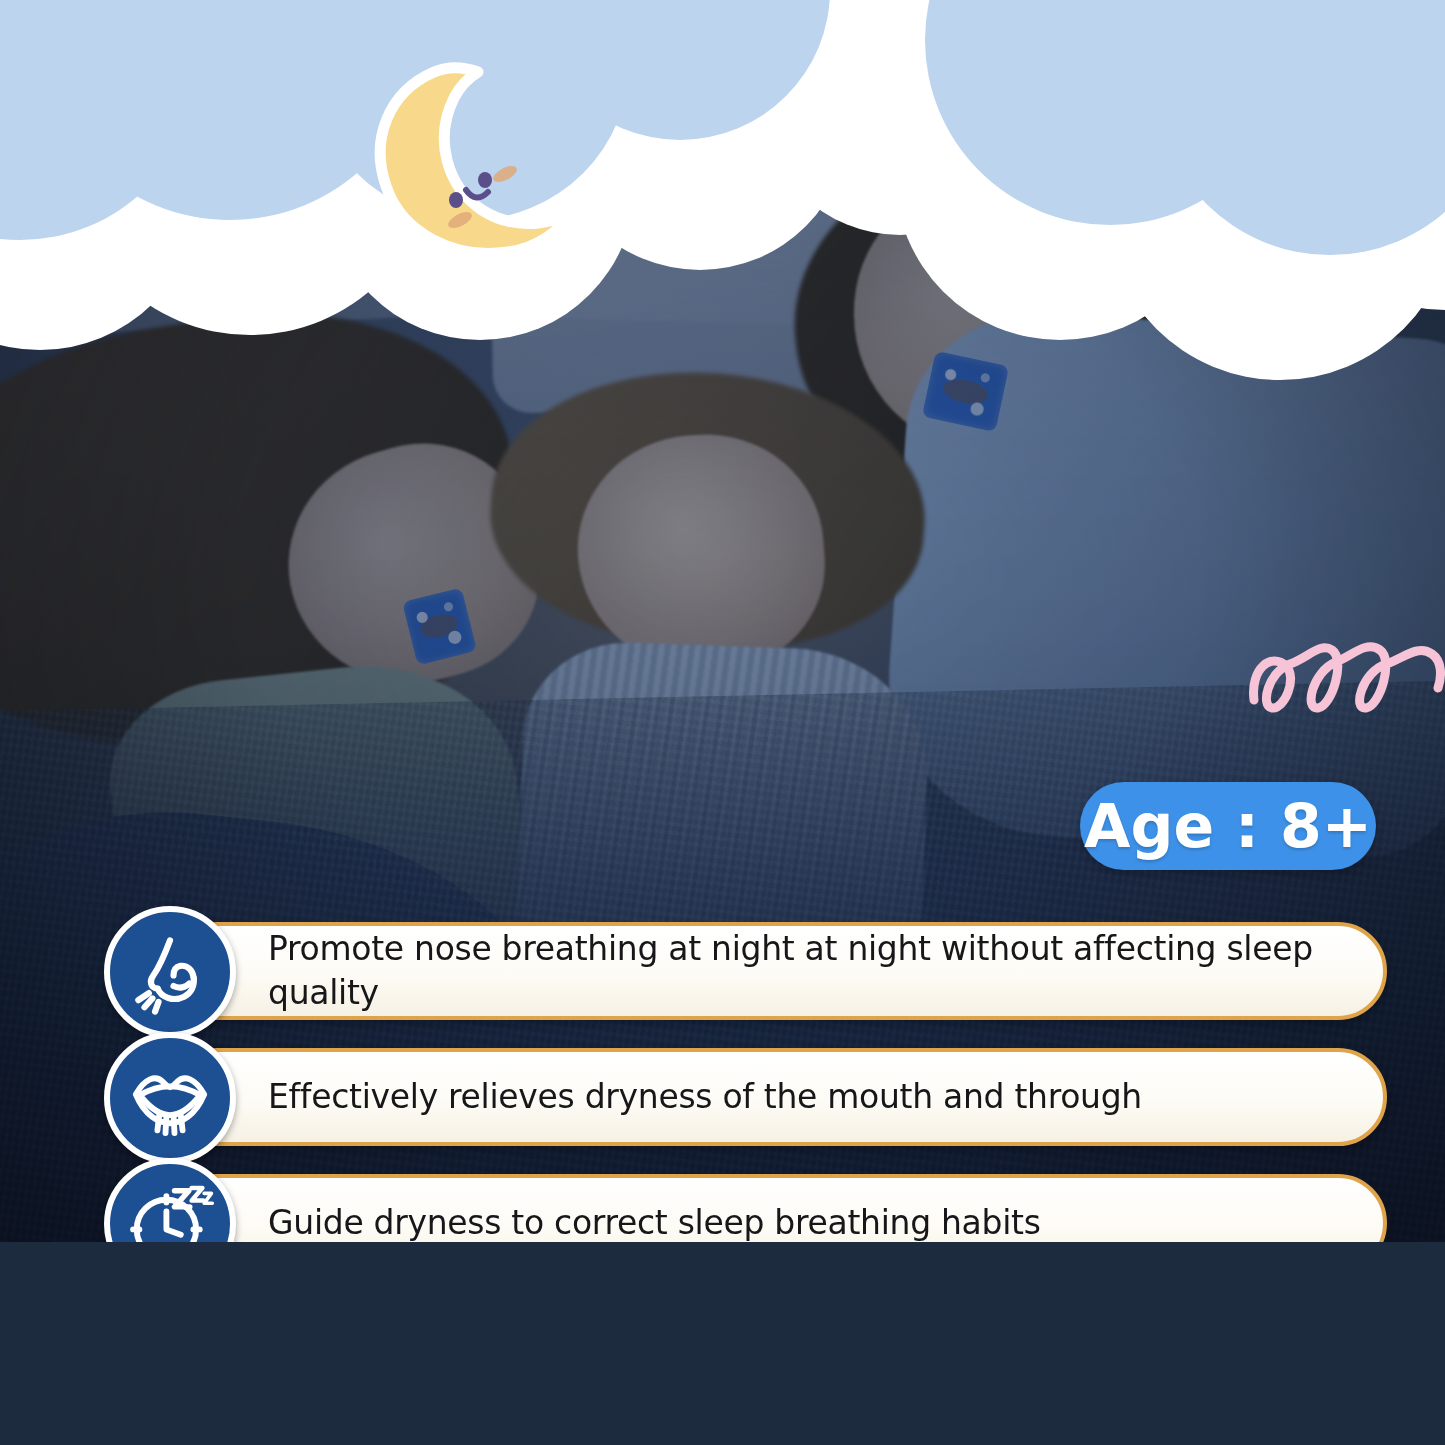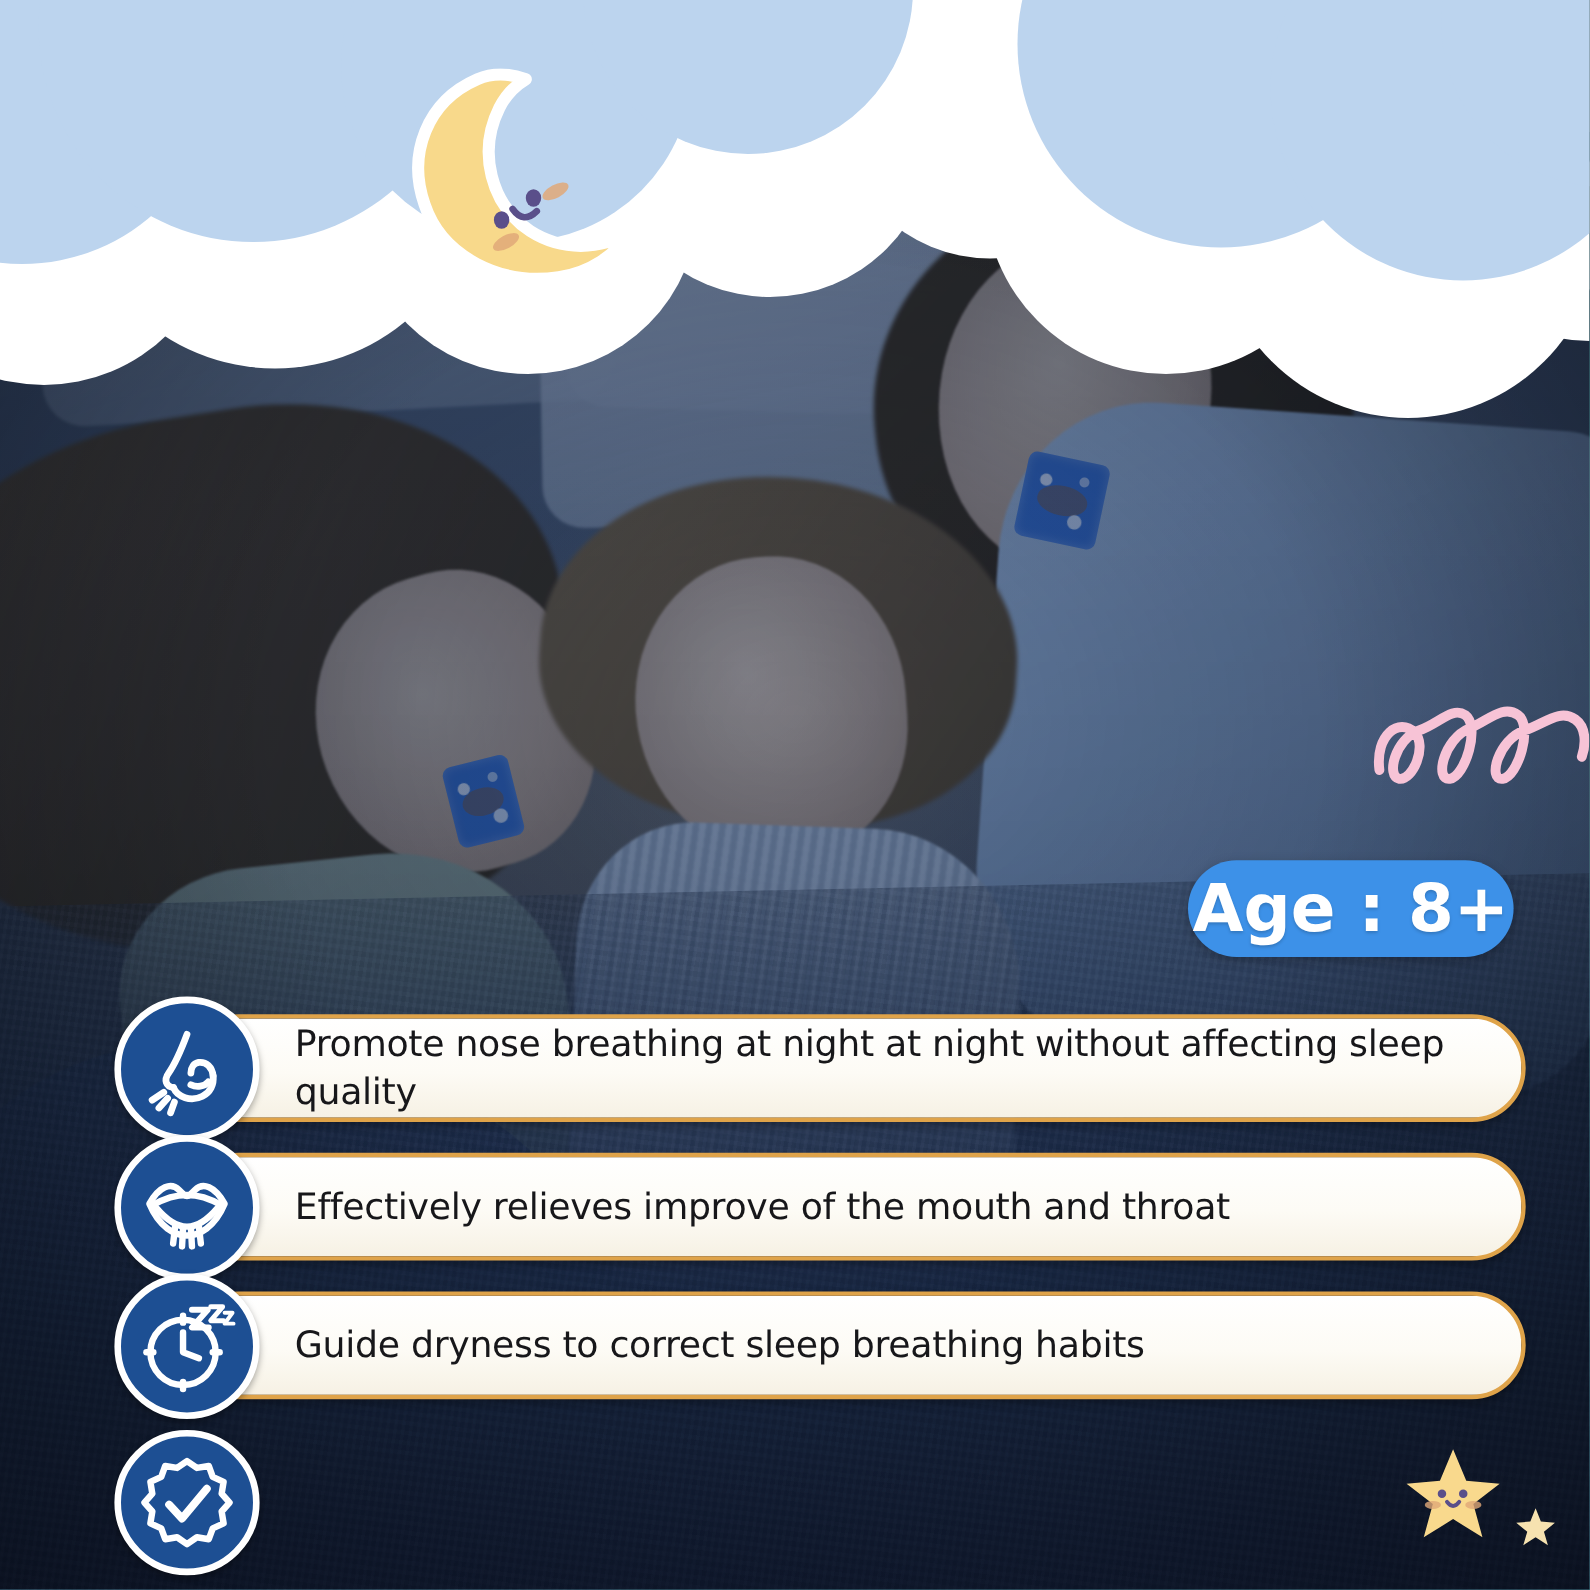--- a/index.html
+++ b/index.html
@@ -7,21 +7,21 @@
     padding: 0;
     background: #1d2b3f;
   }
   body {
     font-family: "DejaVu Sans", sans-serif;
   }
 
   #stage {
     position: relative;
     width: 1445px;
-    height: 1445px;
+    height: 1242px;
     overflow: hidden;
     background: #0f766e;
   }
 
   
   .photo {
     position: absolute;
     inset: 0;
     overflow: hidden;
   }
@@ -390,21 +390,21 @@
             <path d="M26 74 L14 82"></path>
             <path d="M30 80 L21 90"></path>
             <path d="M37 84 L33 95"></path>
           </g>
         </svg>
       </div>
     </div>
 
     <div class="feature-row">
       <div class="pill">
-        <div class="pill-text">Effectively relieves improve of the mouth and throat</div>
+        <div class="pill-text">Effectively relieves dryness of the mouth and through</div>
       </div>
       <div class="icon-badge">
         <svg width="90" height="90" viewBox="0 0 100 100">
           <g fill="none" stroke="#ffffff" stroke-width="6.5" stroke-linecap="round" stroke-linejoin="round">
             <path d="M12 46 C22 28 34 24 42 32 C46 36 48 38 50 38 C52 38 54 36 58 32
                      C66 24 78 28 88 46 C78 70 62 78 50 78 C38 78 22 70 12 46 Z"></path>
             <path d="M16 47 C28 40 40 37 50 37 C60 37 72 40 84 47"></path>
             <path d="M19 50 C30 63 40 69 50 69 C60 69 70 63 81 50"></path>
             <path d="M38 69 L36 86"></path>
             <path d="M46 71 L45 89"></path>

